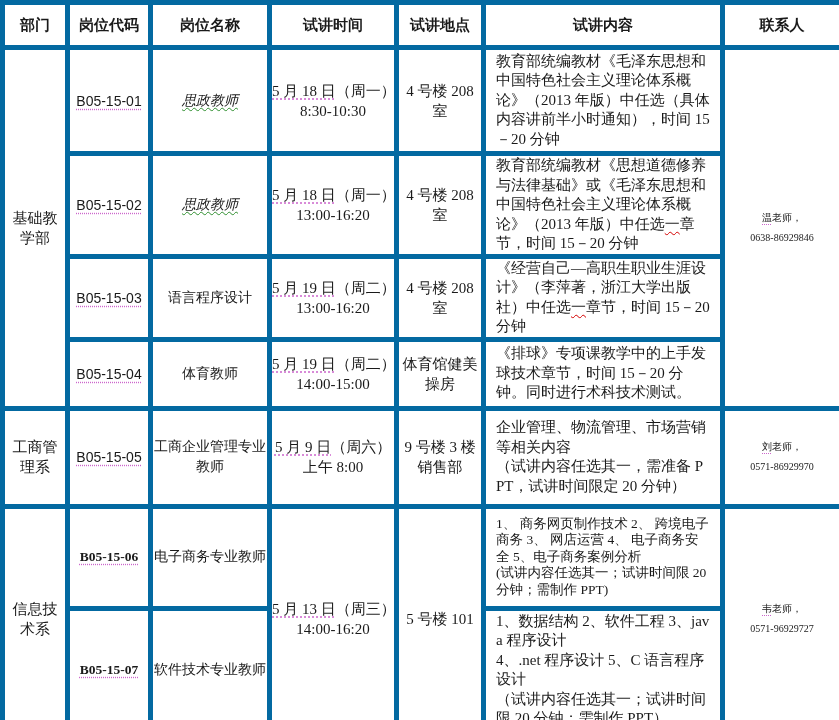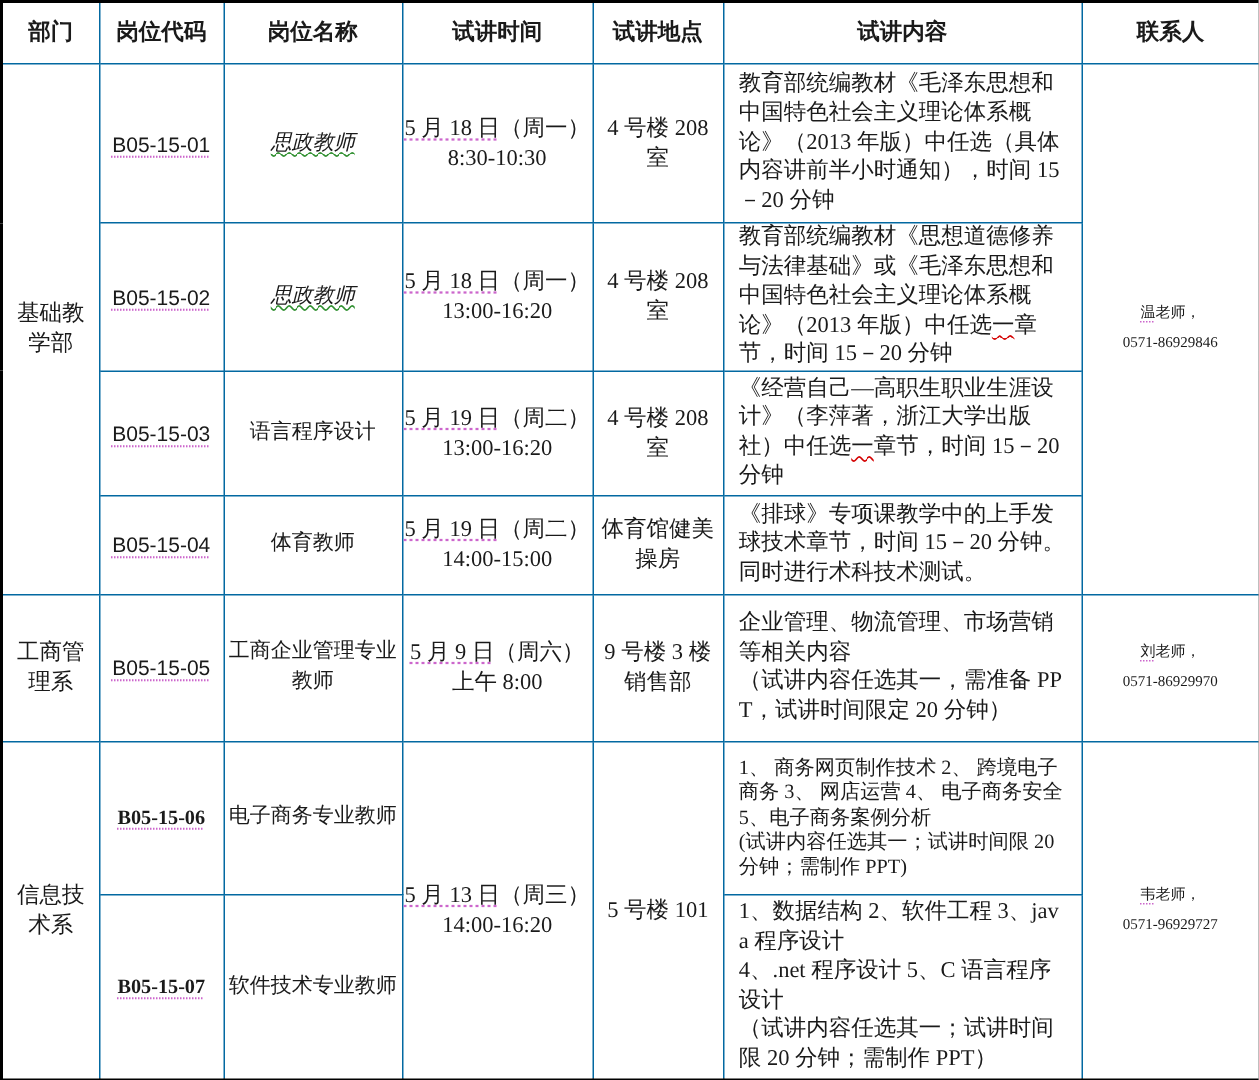--- a/index.html
+++ b/index.html
@@ -5,21 +5,21 @@
   html,body { margin:0; padding:0; background:#fff; }
   body { width:839px; height:720px; overflow:hidden; }
   table.sched {
     border-collapse:collapse; table-layout:fixed;
     width:839px; height:720px;
     font-family:"Liberation Serif","DejaVu Serif",serif;
     color:#1a1a1a; background:#fff;
     border:2px solid #000;
   }
   .sched th, .sched td {
-    border:1px solid #0369a1;
+    border:5px solid #0369a1;
     vertical-align:middle; text-align:center;
     padding:1px 2px; font-size:15px; line-height:20px;
     overflow:hidden; word-break:break-all;
   }
   .sched th { font-weight:bold; font-size:15px; height:38px; }
   td.dept { padding:0 7px; font-size:15px; }
   td.code-cell { font-family:"Liberation Sans","DejaVu Sans",sans-serif; font-size:14px;text-align:center; }
   td.code-cell.code-bold { font-family:"Liberation Serif","DejaVu Serif",serif; font-weight:bold; font-size:13.5px; }
   td.name-cell { font-size:14px; padding:0 1px; }
   td.time-cell { font-size:15px; padding:0; }
@@ -66,21 +66,21 @@
       <td class="time-cell">
         <div class="date-line"><span class="m-dot">5 月 18 日</span><span>（周一）</span></div>
         <div>8:30-10:30</div>
       </td>
       <td class="loc-cell">4 号楼 208 室</td>
       <td class="content-cell">
           <span class="content-text"><span>教育部统编教材《毛泽东思想和中国特色社会主义理论体系概论》（2013 年版）中任选（具体内容讲前半小时通知），时间 15－20 分钟</span><span class="m-red"></span><span></span></span>
         </td>
       <td class="contact-cell" rowspan="4">
         <div><span class="m-dot">温</span><span>老师，</span></div>
-        <div>0571-86929846</div>
+        <div>0638-86929846</div>
       </td>
     </tr>
 
     <tr style="height:97px">
       <td class="code-cell"><span class="m-dot">B05-15-02</span></td>
       <td class="name-cell"><span class="m-green">思政教师</span></td>
       <td class="time-cell">
         <div class="date-line"><span class="m-dot">5 月 18 日</span><span>（周一）</span></div>
         <div>13:00-16:20</div>
       </td>

